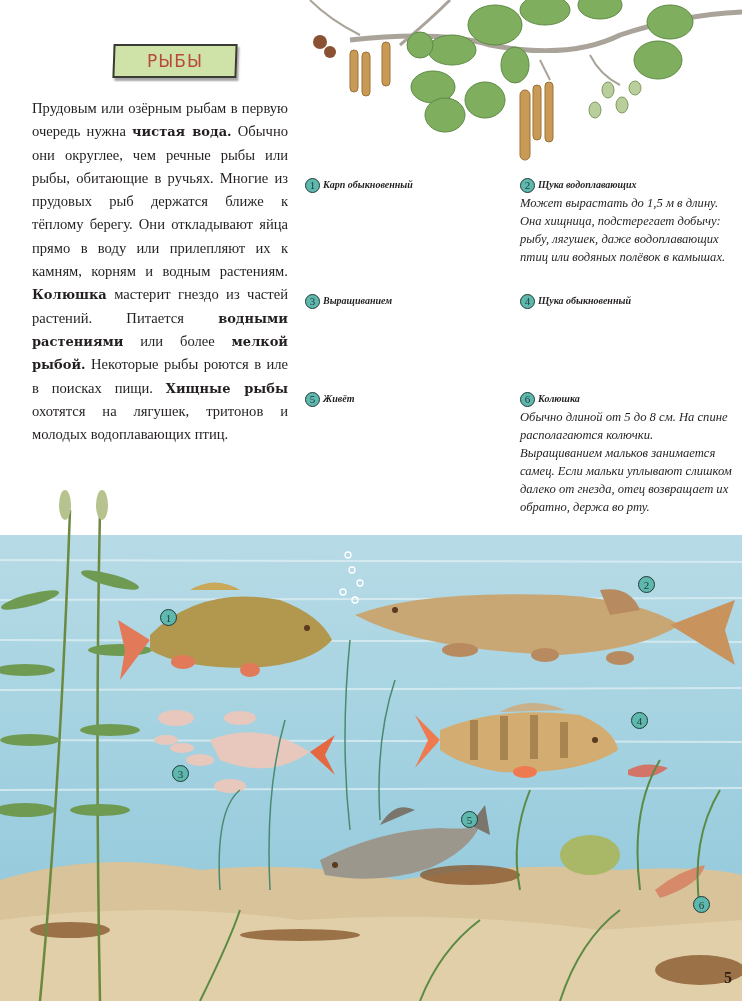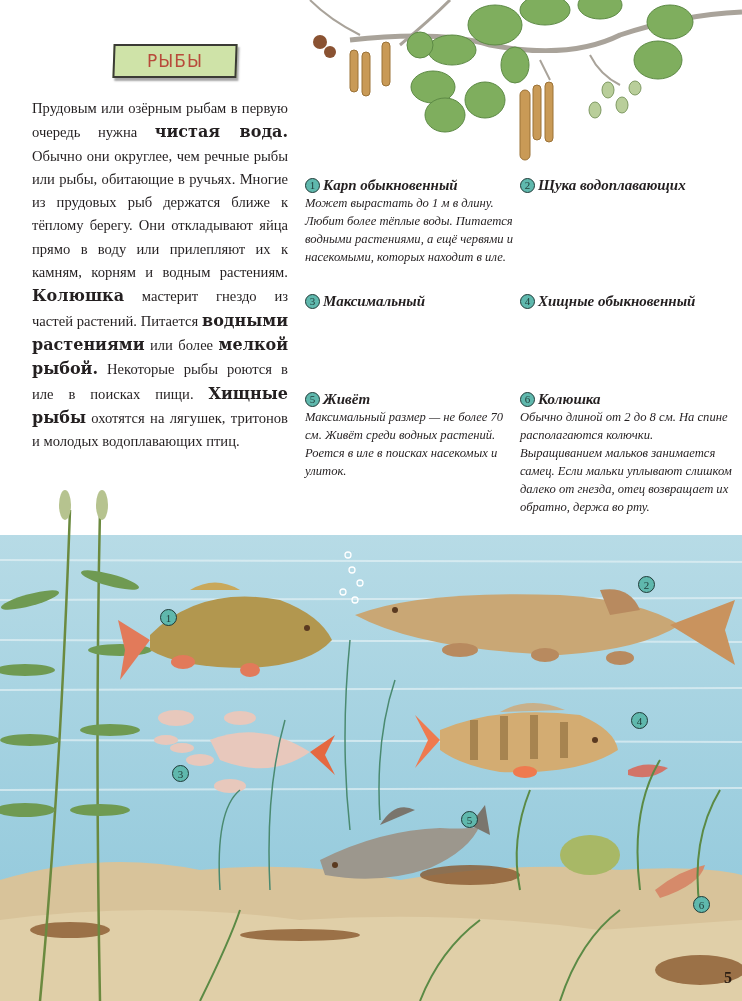--- a/index.html
+++ b/index.html
@@ -22,29 +22,29 @@
     font-family: "DejaVu Sans", sans-serif; font-size: 17px; color: #b84a3a;
     letter-spacing: 1px; transform: skewX(2deg);
   }
 
   
   .intro {
     position: absolute; left: 32px; top: 97px; width: 256px;
     font-family: "Liberation Serif", serif; font-size: 14.6px; line-height: 23.3px;
     text-align: justify; hyphens: manual;
   }
-  .intro b { font-family: "DejaVu Serif", serif; font-size: 16px; font-weight: bold; }
+  .intro b { font-family: "DejaVu Serif", serif; font-size: 13px; font-weight: bold; }
 
   
   .spec {
     position: absolute; width: 210px;
     font-family: "Liberation Serif", serif; font-style: italic; font-size: 12.6px; line-height: 18px;
   }
   .spec .head { display: flex; align-items: center; gap: 3px; }
-  .spec .title { font-weight: bold; font-style: italic; font-size: 15px; }
+  .spec .title { font-weight: bold; font-style: italic; font-size: 10px; }
   .num {
     display: inline-flex; align-items: center; justify-content: center;
     width: 15px; height: 15px; border-radius: 50%;
     background: #5fb8ad; border: 1.5px solid #1f3b38;
     font-family: "Liberation Serif", serif; font-style: normal; font-size: 11px; color: #1f3b38;
     box-sizing: border-box;
   }
 
   
   .scene { position: absolute; left: 0; top: 490px; width: 742px; height: 511px; }
@@ -109,53 +109,52 @@
 
   <div class="intro">
     <span>Прудовым или озёрным рыбам в первую очередь нужна </span><b>чистая вода.</b><span> Обычно они округлее, чем речные рыбы или рыбы, обитающие в ручьях. Многие из прудовых рыб держатся ближе к тёплому берегу. Они откладывают яйца прямо в воду или прилепляют их к камням, корням и водным растениям. </span><b>Колюшка</b><span> мастерит гнездо из частей растений. Питается </span><b>водными растениями</b><span> или более </span><b>мелкой рыбой.</b><span> Некоторые рыбы роются в иле в поисках пищи. </span><b>Хищные рыбы</b><span> охотятся на лягушек, тритонов и молодых водоплавающих птиц.</span>
   </div>
 
   <div class="spec" style="left:305px;top:176px">
     <div class="head">
         <span class="num">1</span>
         <span class="title">Карп обыкновенный</span>
       </div>
-    <div>Может вырастать до 1 м в длину. Любит более тёплые воды. Питается водными растениями, а ещё червями и насекомыми, которых находит в иле.</div>
   </div>
   <div class="spec" style="left:520px;top:176px;width:212px">
     <div class="head">
         <span class="num">2</span>
         <span class="title">Щука водоплавающих</span>
       </div>
+    <div>Может вырастать до 1,5 м в длину. Она хищница, подстерегает добычу: рыбу, лягушек, даже водоплавающих птиц или водяных полёвок в камышах.</div>
   </div>
   <div class="spec" style="left:305px;top:292px">
     <div class="head">
         <span class="num">3</span>
-        <span class="title">Максимальный</span>
+        <span class="title">Выращиванием</span>
       </div>
   </div>
   <div class="spec" style="left:520px;top:292px;width:212px">
     <div class="head">
         <span class="num">4</span>
-        <span class="title">Хищные обыкновенный</span>
+        <span class="title">Щука обыкновенный</span>
       </div>
   </div>
   <div class="spec" style="left:305px;top:390px">
     <div class="head">
         <span class="num">5</span>
         <span class="title">Живёт</span>
       </div>
-    <div>Максимальный размер — не более 70 см. Живёт среди водных растений. Роется в иле в поисках насекомых и улиток.</div>
   </div>
   <div class="spec" style="left:520px;top:390px;width:212px">
     <div class="head">
         <span class="num">6</span>
         <span class="title">Колюшка</span>
       </div>
-    <div>Обычно длиной от 2 до 8 см. На спине располагаются колючки. Выращиванием мальков занимается самец. Если мальки уплывают слишком далеко от гнезда, отец возвращает их обратно, держа во рту.</div>
+    <div>Обычно длиной от 5 до 8 см. На спине располагаются колючки. Выращиванием мальков занимается самец. Если мальки уплывают слишком далеко от гнезда, отец возвращает их обратно, держа во рту.</div>
   </div>
 
   <div class="scene">
     <svg width="742" height="511" viewBox="0 0 742 511">
       <defs>
         <linearGradient id="water" x1="0" y1="0" x2="0" y2="1">
           <stop offset="0" stop-color="#b7dbe6"></stop>
           <stop offset="1" stop-color="#8cc6da"></stop>
         </linearGradient>
       </defs>

